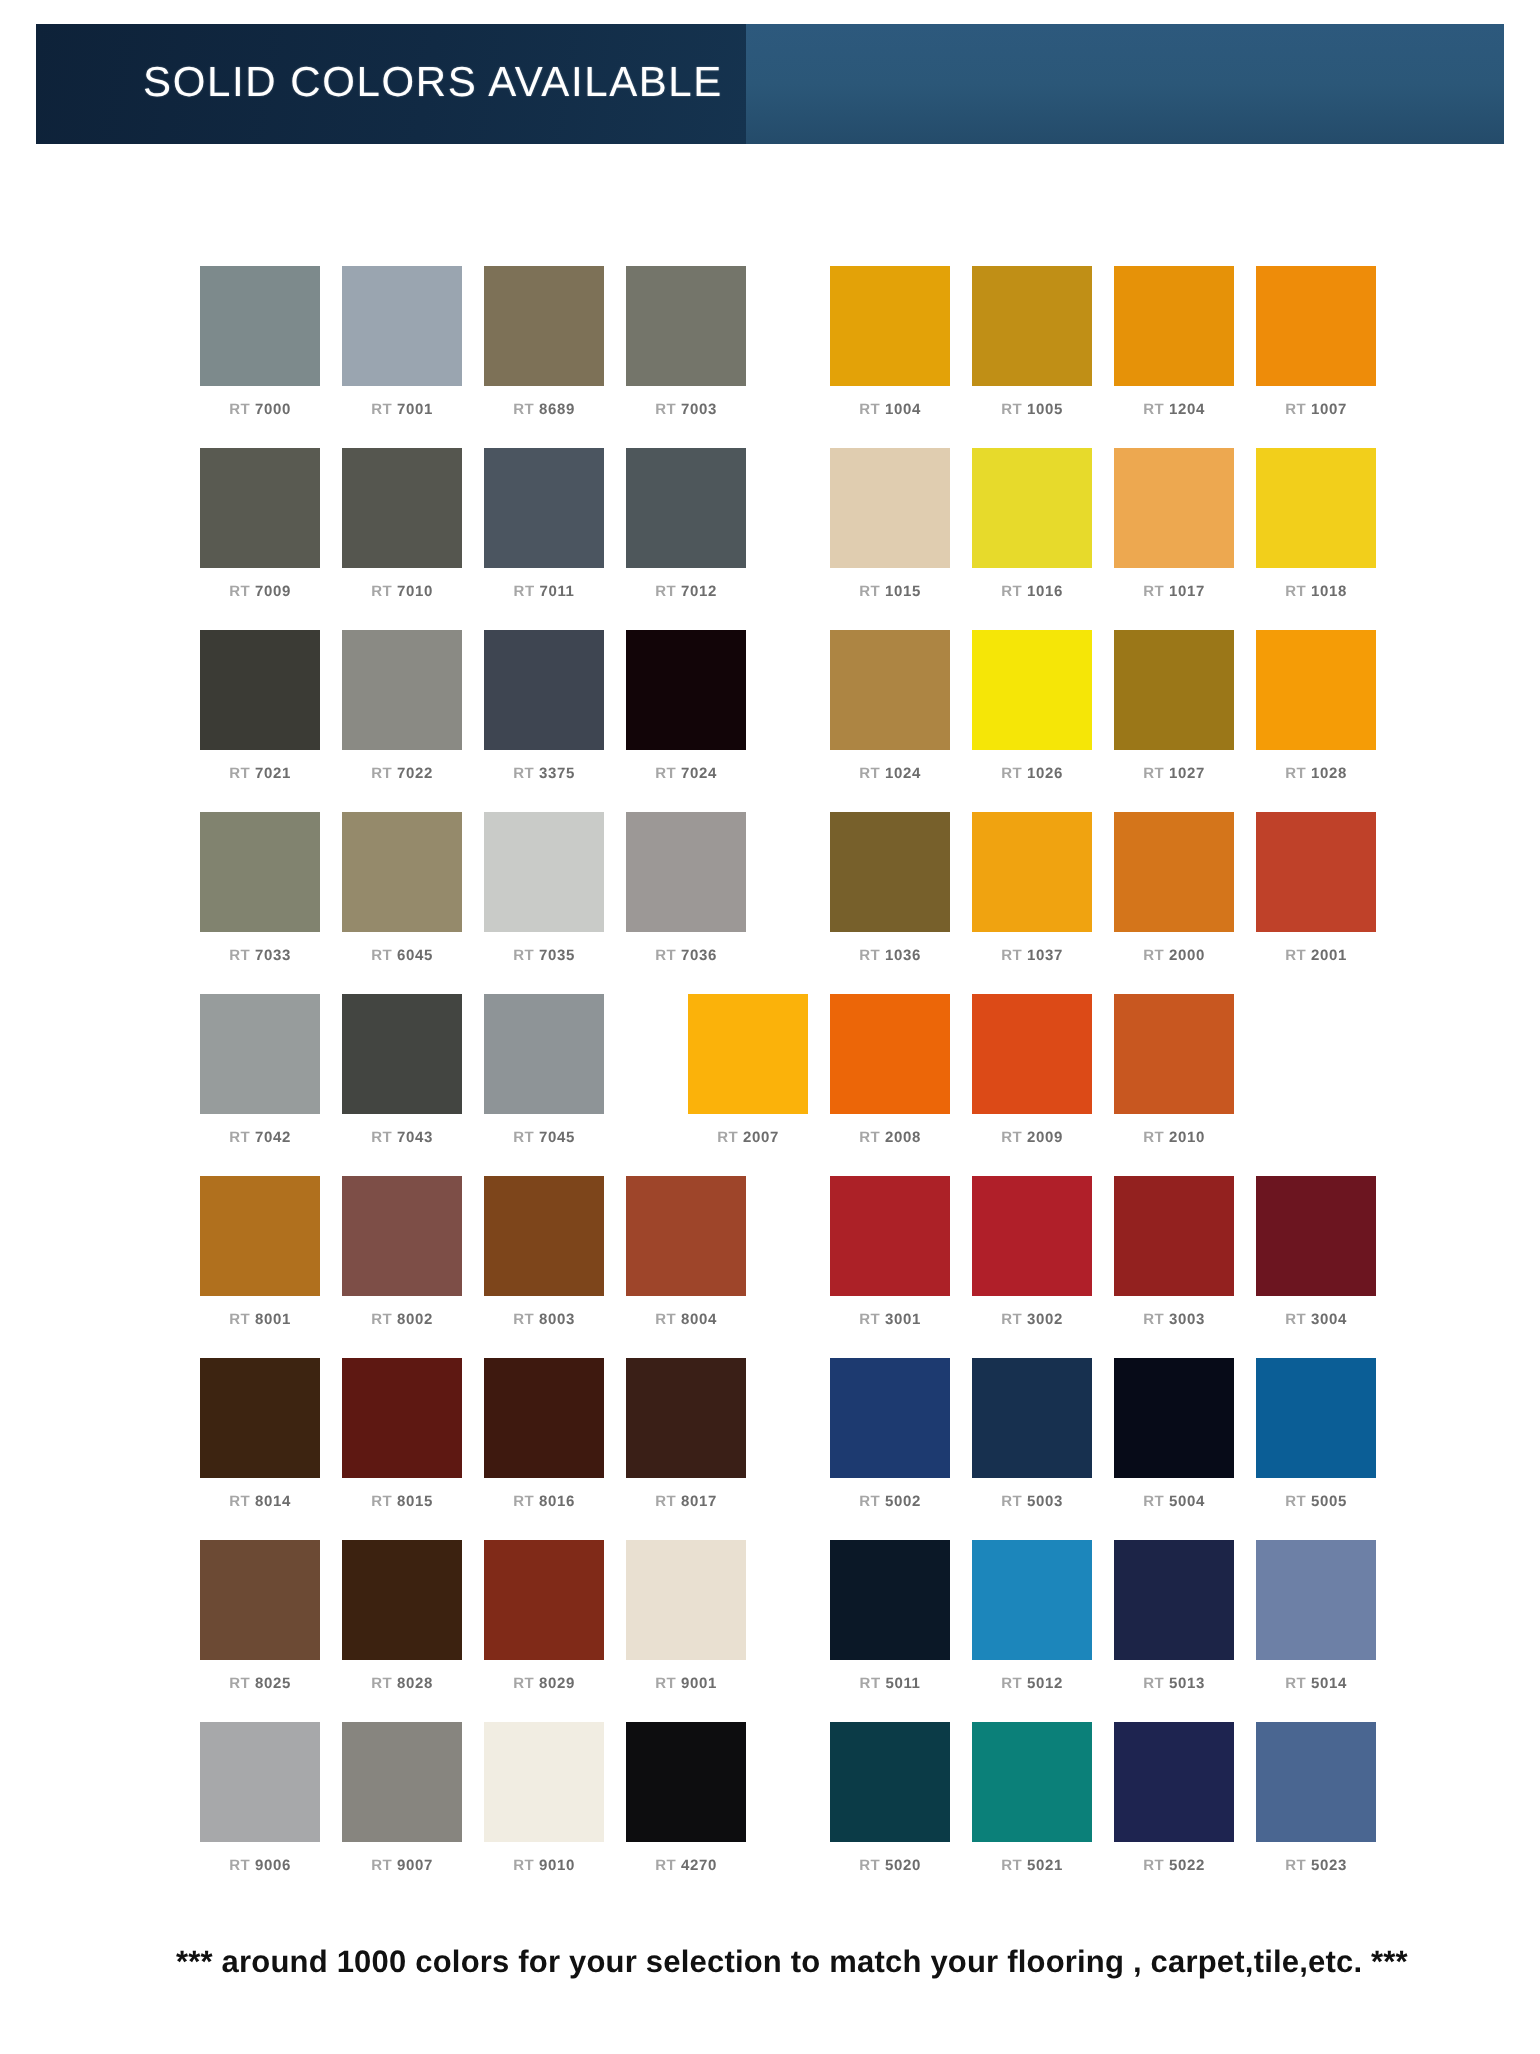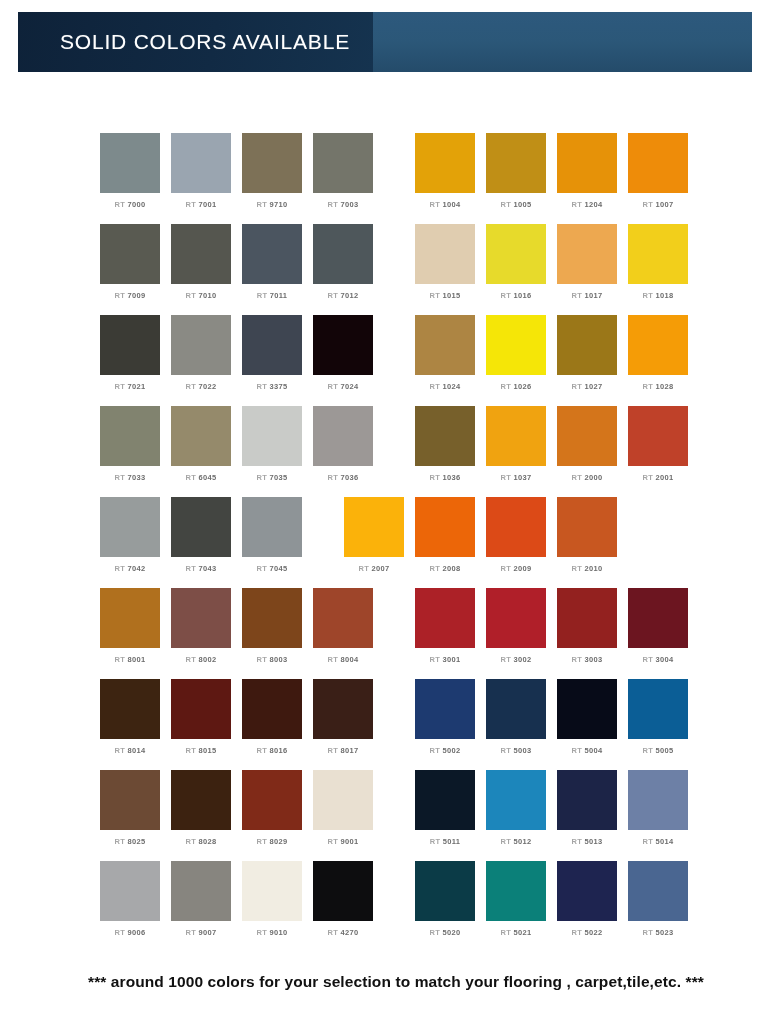--- a/index.html
+++ b/index.html
@@ -25,20 +25,21 @@
     height: 60px;
     display: flex;
     align-items: stretch;
     overflow: hidden;
   }
   .banner-left {
     width: 355px;
     background: linear-gradient(100deg, #0e2239 0%, #112a44 55%, #15334f 100%);
     display: flex;
     align-items: center;
+    justify-content: center;
   }
   .banner-title {
     color: #ffffff;
     font-size: 21px;
     letter-spacing: 0.8px;
     font-weight: 400;
     padding-left: 42px;
     white-space: nowrap;
     text-shadow: 0 0 1px rgba(255,255,255,0.35);
   }
@@ -128,21 +129,21 @@
         <div class="cell">
           <div class="swatch" style="background-color: rgb(125, 138, 140);"></div>
           <div class="code"><span class="prefix">RT </span><span>7000</span></div>
         </div>
         <div class="cell">
           <div class="swatch" style="background-color: rgb(154, 165, 176);"></div>
           <div class="code"><span class="prefix">RT </span><span>7001</span></div>
         </div>
         <div class="cell">
           <div class="swatch" style="background-color: rgb(125, 113, 87);"></div>
-          <div class="code"><span class="prefix">RT </span><span>9710</span></div>
+          <div class="code"><span class="prefix">RT </span><span>8689</span></div>
         </div>
         <div class="cell">
           <div class="swatch" style="background-color: rgb(116, 117, 106);"></div>
           <div class="code"><span class="prefix">RT </span><span>7003</span></div>
         </div>
       </div>
       <div class="gap"></div>
       <div class="half">
         <div class="cell">
           <div class="swatch" style="background-color: rgb(227, 162, 8);"></div>

